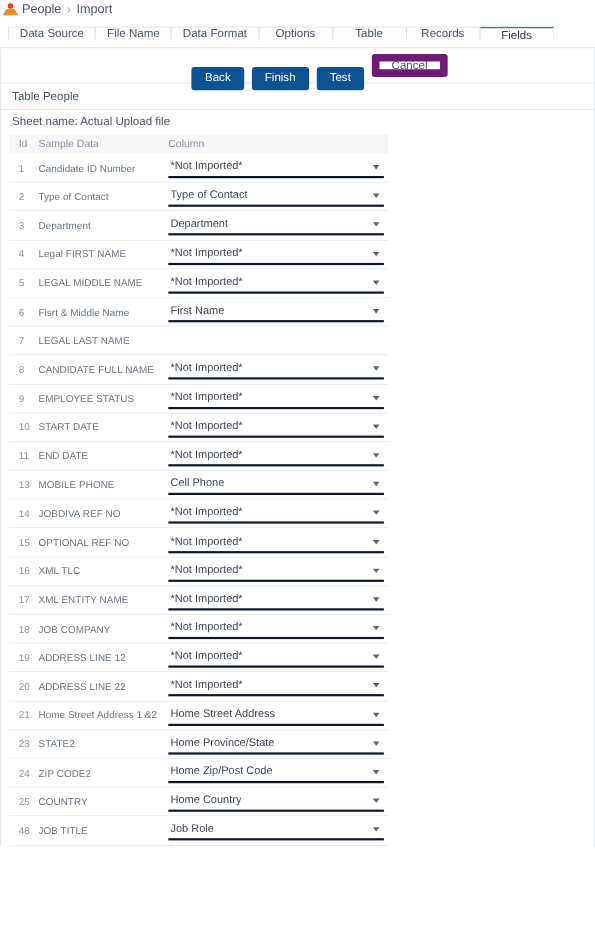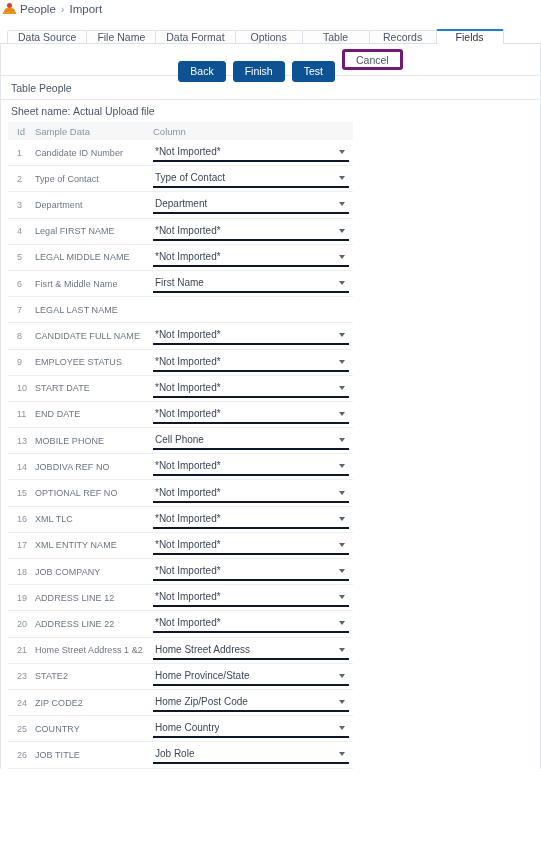--- a/index.html
+++ b/index.html
@@ -34,21 +34,21 @@
   .person-icon .base {
     position: absolute; left: 0px; top: 10px; width: 13px; height: 2px; background: #f0951f;
   }
   .crumb-link { color: #4a5568; }
   .crumb-sep { margin: 0 5px; color: #90a0b0; font-size: 11px; }
   .crumb-current { color: #4a5568; }
 
   
   .tabstrip {
     display: flex;
-    align-items: flex-end;
+    align-items: center;
     height: 26px;
     border-bottom: 1px solid #dde2e8;
     padding-left: 7px;
   }
   .tab {
     min-width: 68px;
     padding: 0 10px;
     display: flex; align-items: center; justify-content: center;
     font-size: 10.5px;
     color: #4a5568;
@@ -85,21 +85,21 @@
     padding: 0 11px;
     font-size: 10.5px;
     font-family: "Liberation Sans", sans-serif;
     border-radius: 3px;
     display: inline-flex; align-items: center; justify-content: center;
     cursor: pointer;
     border: 1px solid transparent;
     white-space: nowrap;
   }
   .btn-primary { background: #0d5293; color: #ffffff; border-color: #0d5293; margin-top: 23px; }
-  .btn-ghost { background: #ffffff; color: #4a5568; border: 3px solid #701a75; }
+  .btn-ghost { background: #ffffff; color: #4a5568; border: 7px solid #701a75; }
 
   
   .table-title {
     height: 23px;
     display: flex; align-items: center;
     padding-left: 10px;
     font-size: 10.5px;
     color: #4a5568;
   }
   .sheet-name {
@@ -427,21 +427,21 @@
             <div class="col-id">25</div>
             <div class="col-samp">COUNTRY</div>
             <div class="col-col">
               <div class="select">
                 <span class="val">Home Country</span>
                 <span class="caret"></span>
               </div>
             </div>
           </div>
           <div class="grid-row">
-            <div class="col-id">26</div>
+            <div class="col-id">48</div>
             <div class="col-samp">JOB TITLE</div>
             <div class="col-col">
               <div class="select">
                 <span class="val">Job Role</span>
                 <span class="caret"></span>
               </div>
             </div>
           </div>
         </div>
     </div>

